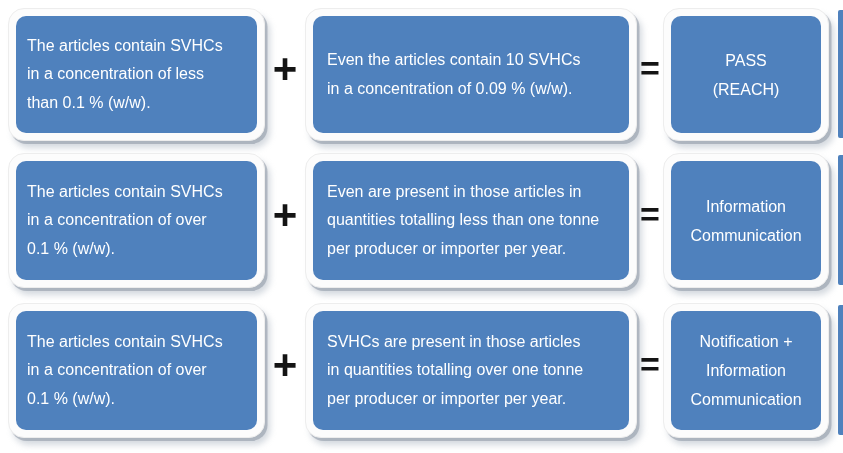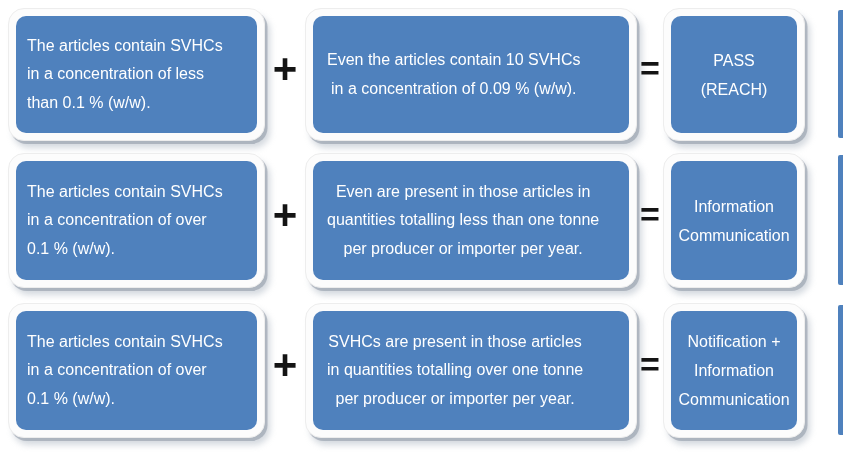--- a/index.html
+++ b/index.html
@@ -19,34 +19,34 @@
     box-sizing:border-box;
     background:var(--frame_fill,#fcfcfc);
     border:1px solid #ededed;
     border-radius:16px;
     padding:7px;
     box-shadow:2.5px 3px 0 rgba(125,135,150,.45), 5px 7px 6px rgba(160,170,185,.45);
     flex:none;
   }
   .box-cond1{width:257px;}
   .box-cond2{width:332px;}
-  .box-result{width:142px;}
+  .box-result{width:166px;}
 
   .box-inner{
     box-sizing:border-box;
     width:100%;height:100%;
     background:var(--box_fill,#4f81bd);
     border-radius:10px;
     display:flex;align-items:center;
     color:var(--box_text,#ffffff);
     font-size:16px;line-height:28.5px;
     white-space:pre-line;
   }
   .box-cond1 .box-inner{padding:0 4px 0 11px;}
-  .box-cond2 .box-inner{padding:0 4px 0 14px;text-align:center;}
+  .box-cond2 .box-inner{padding:0 4px 0 14px;}
   .box-result .box-inner{justify-content:center;text-align:center;padding:0 4px;line-height:29px;}
 
   .op-cell{
     flex:none;display:flex;align-items:center;justify-content:center;
     color:var(--operator_color,#141414);
     font-weight:bold;
   }
   .op-plus{width:40px;font-size:42px;position:relative;top:-6px;}
   .op-equals{width:26px;font-size:34px;position:relative;top:-6px;}
 

